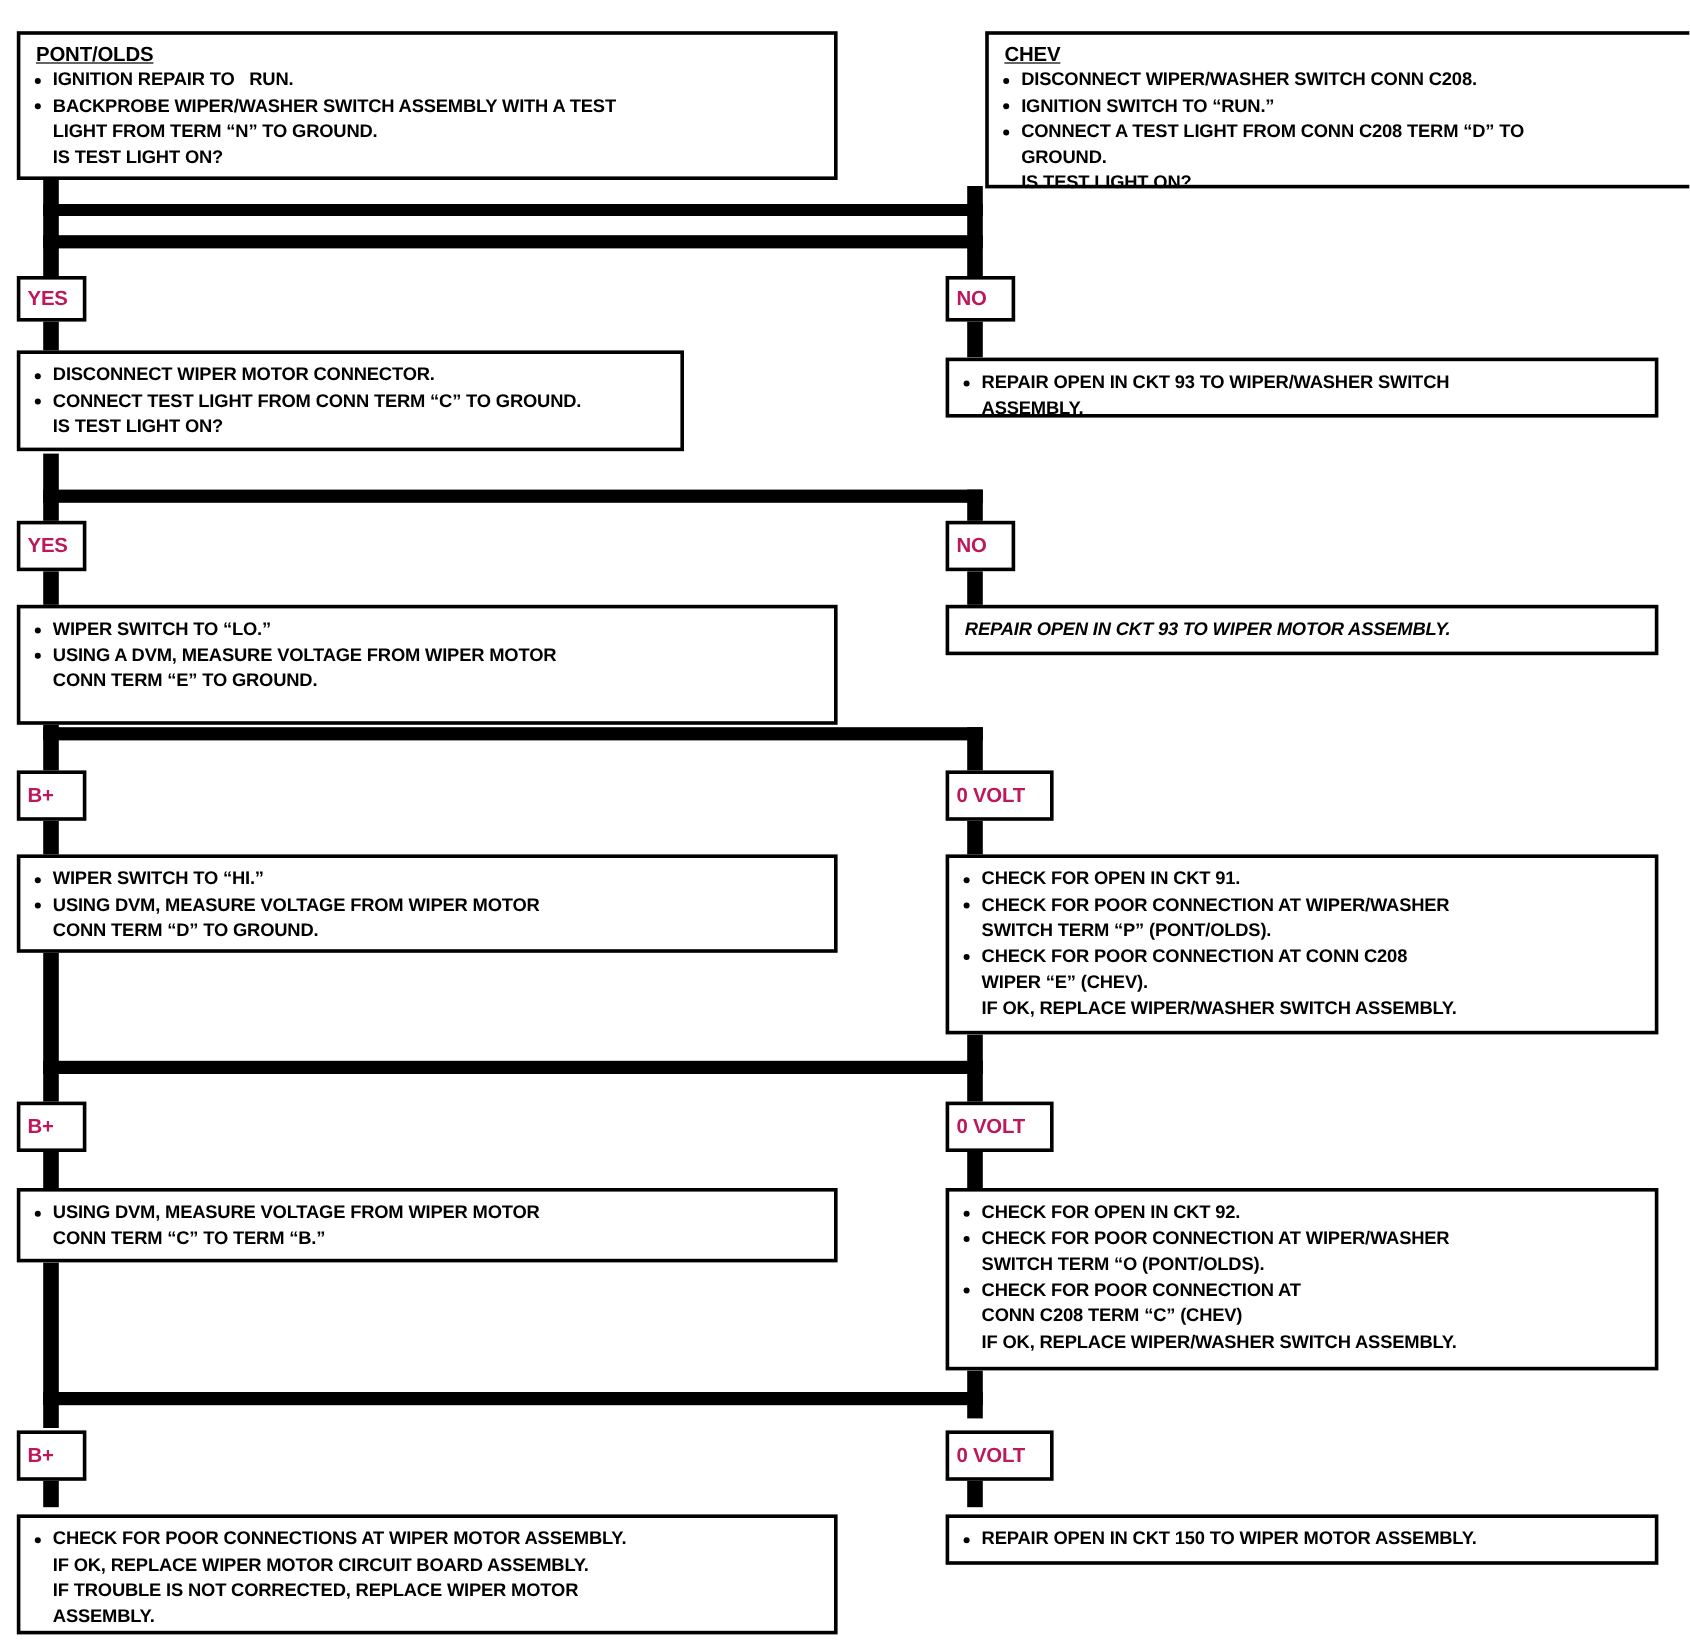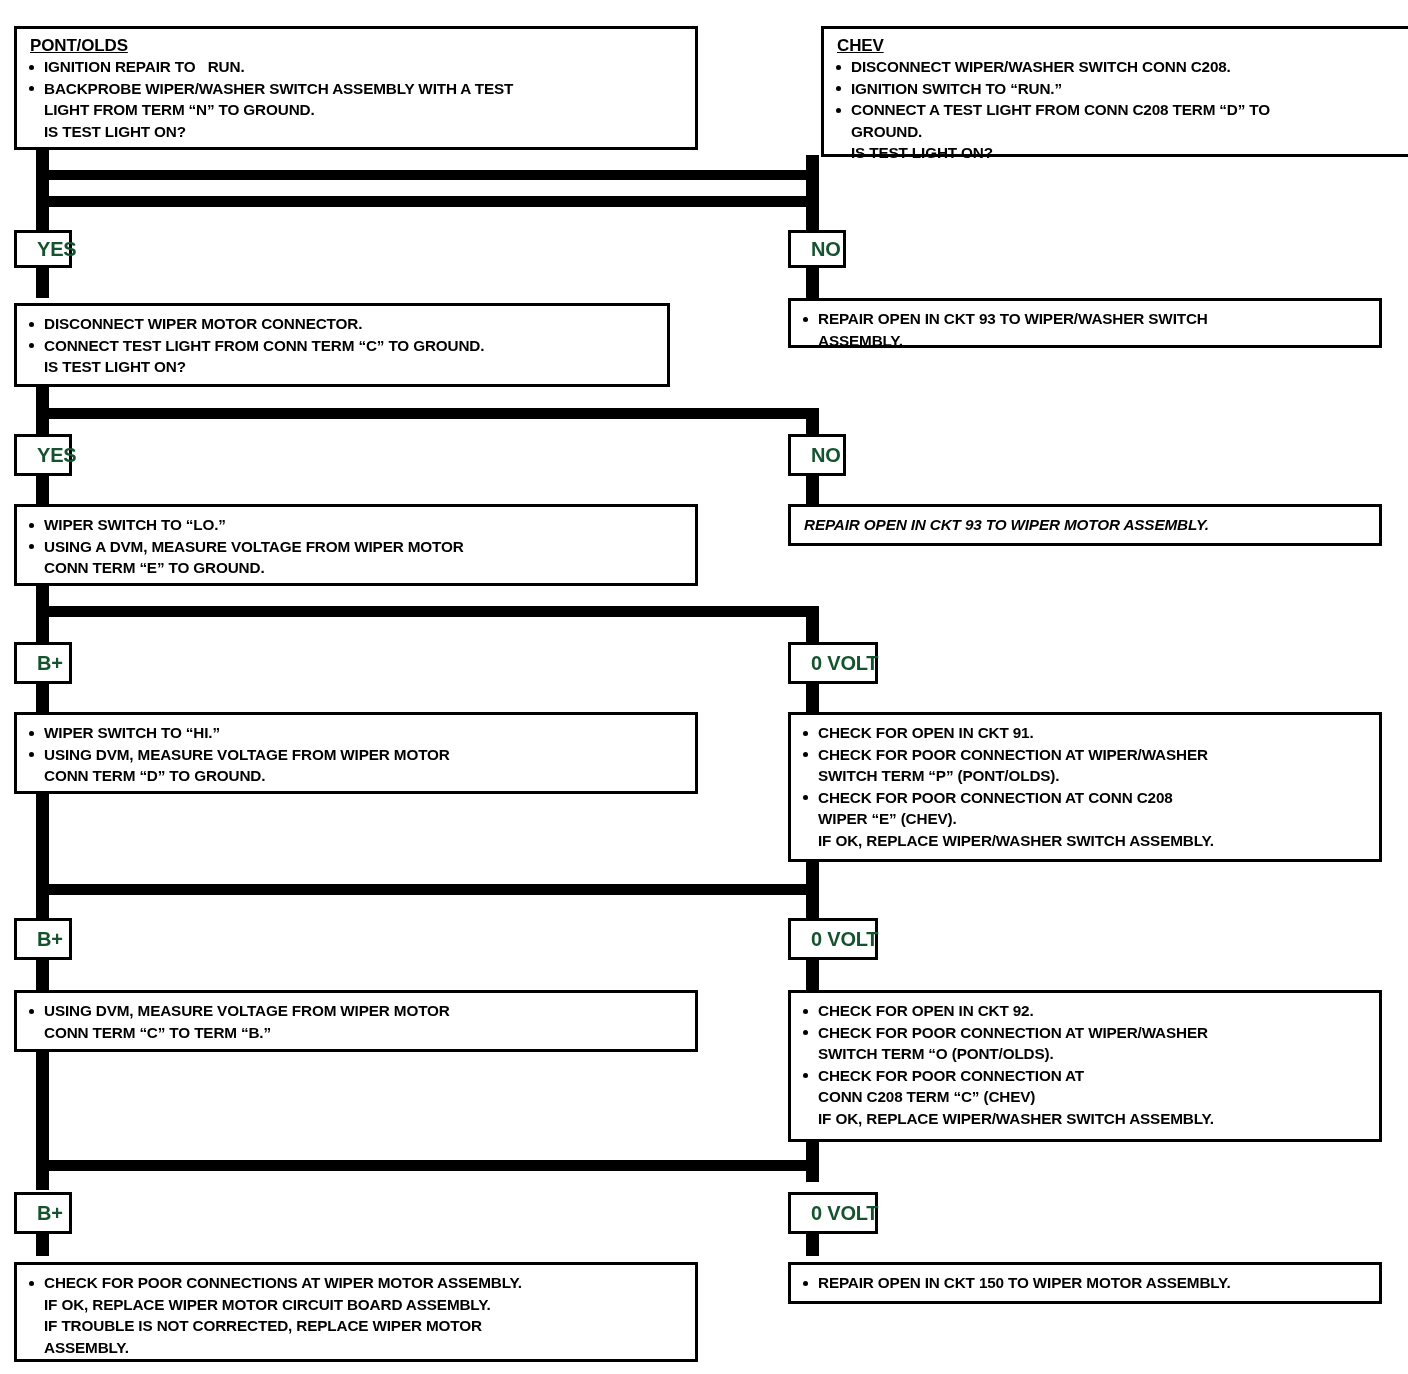--- a/index.html
+++ b/index.html
@@ -66,25 +66,25 @@
   .chip{
     position:absolute;
     box-sizing:border-box;
     background:#ffffff;
     border:3px solid #000000;
     display:flex;
     align-items:center;
     z-index:6;
   }
   .chip span{
-    font-size:20px;
+    font-size:17px;
     font-weight:bold;
     letter-spacing:-0.2px;
-    color:#14532d;
-    padding-left:20px;
+    color:#be185d;
+    padding-left:6px;
     white-space:pre;
   }
 
   
   .vline{position:absolute;background:#000000;z-index:2;}
   .hline{position:absolute;background:#000000;z-index:2;}
 </style>
 </head>
 <body>
 
@@ -142,21 +142,21 @@
     </div>
   </div>
 
   <div class="chip" style="left:14px; top:230px; width:58px; height:38px;">
     <span>YES</span>
   </div>
   <div class="chip" style="left:788px; top:230px; width:58px; height:38px;">
     <span>NO</span>
   </div>
 
-  <div class="box" style="left:14px; top:303px; width:656px; height:84px;">
+  <div class="box" style="left:14px; top:292px; width:556px; height:84px;">
     <div class="inner">
       <div class="line bullet">DISCONNECT WIPER MOTOR CONNECTOR.</div>
       <div class="line bullet">CONNECT TEST LIGHT FROM CONN TERM “C” TO GROUND.</div>
       <div class="line nobullet">IS TEST LIGHT ON?</div>
     </div>
   </div>
 
   <div class="box" style="left:788px; top:298px; width:594px; height:50px;">
     <div class="inner">
       <div class="line bullet">REPAIR OPEN IN CKT 93 TO WIPER/WASHER SWITCH</div>
@@ -164,21 +164,21 @@
     </div>
   </div>
 
   <div class="chip" style="left:14px; top:434px; width:58px; height:42px;">
     <span>YES</span>
   </div>
   <div class="chip" style="left:788px; top:434px; width:58px; height:42px;">
     <span>NO</span>
   </div>
 
-  <div class="box" style="left:14px; top:504px; width:684px; height:82px;">
+  <div class="box" style="left:14px; top:504px; width:684px; height:100px;">
     <div class="inner">
       <div class="line bullet">WIPER SWITCH TO “LO.”</div>
       <div class="line bullet">USING A DVM, MEASURE VOLTAGE FROM WIPER MOTOR</div>
       <div class="line nobullet">CONN TERM “E” TO GROUND.</div>
     </div>
   </div>
 
   <div class="box" style="left:788px; top:504px; width:594px; height:42px;font-style:italic;">
     <div class="inner">
       <div class="line flush">REPAIR OPEN IN CKT 93 TO WIPER MOTOR ASSEMBLY.</div>

